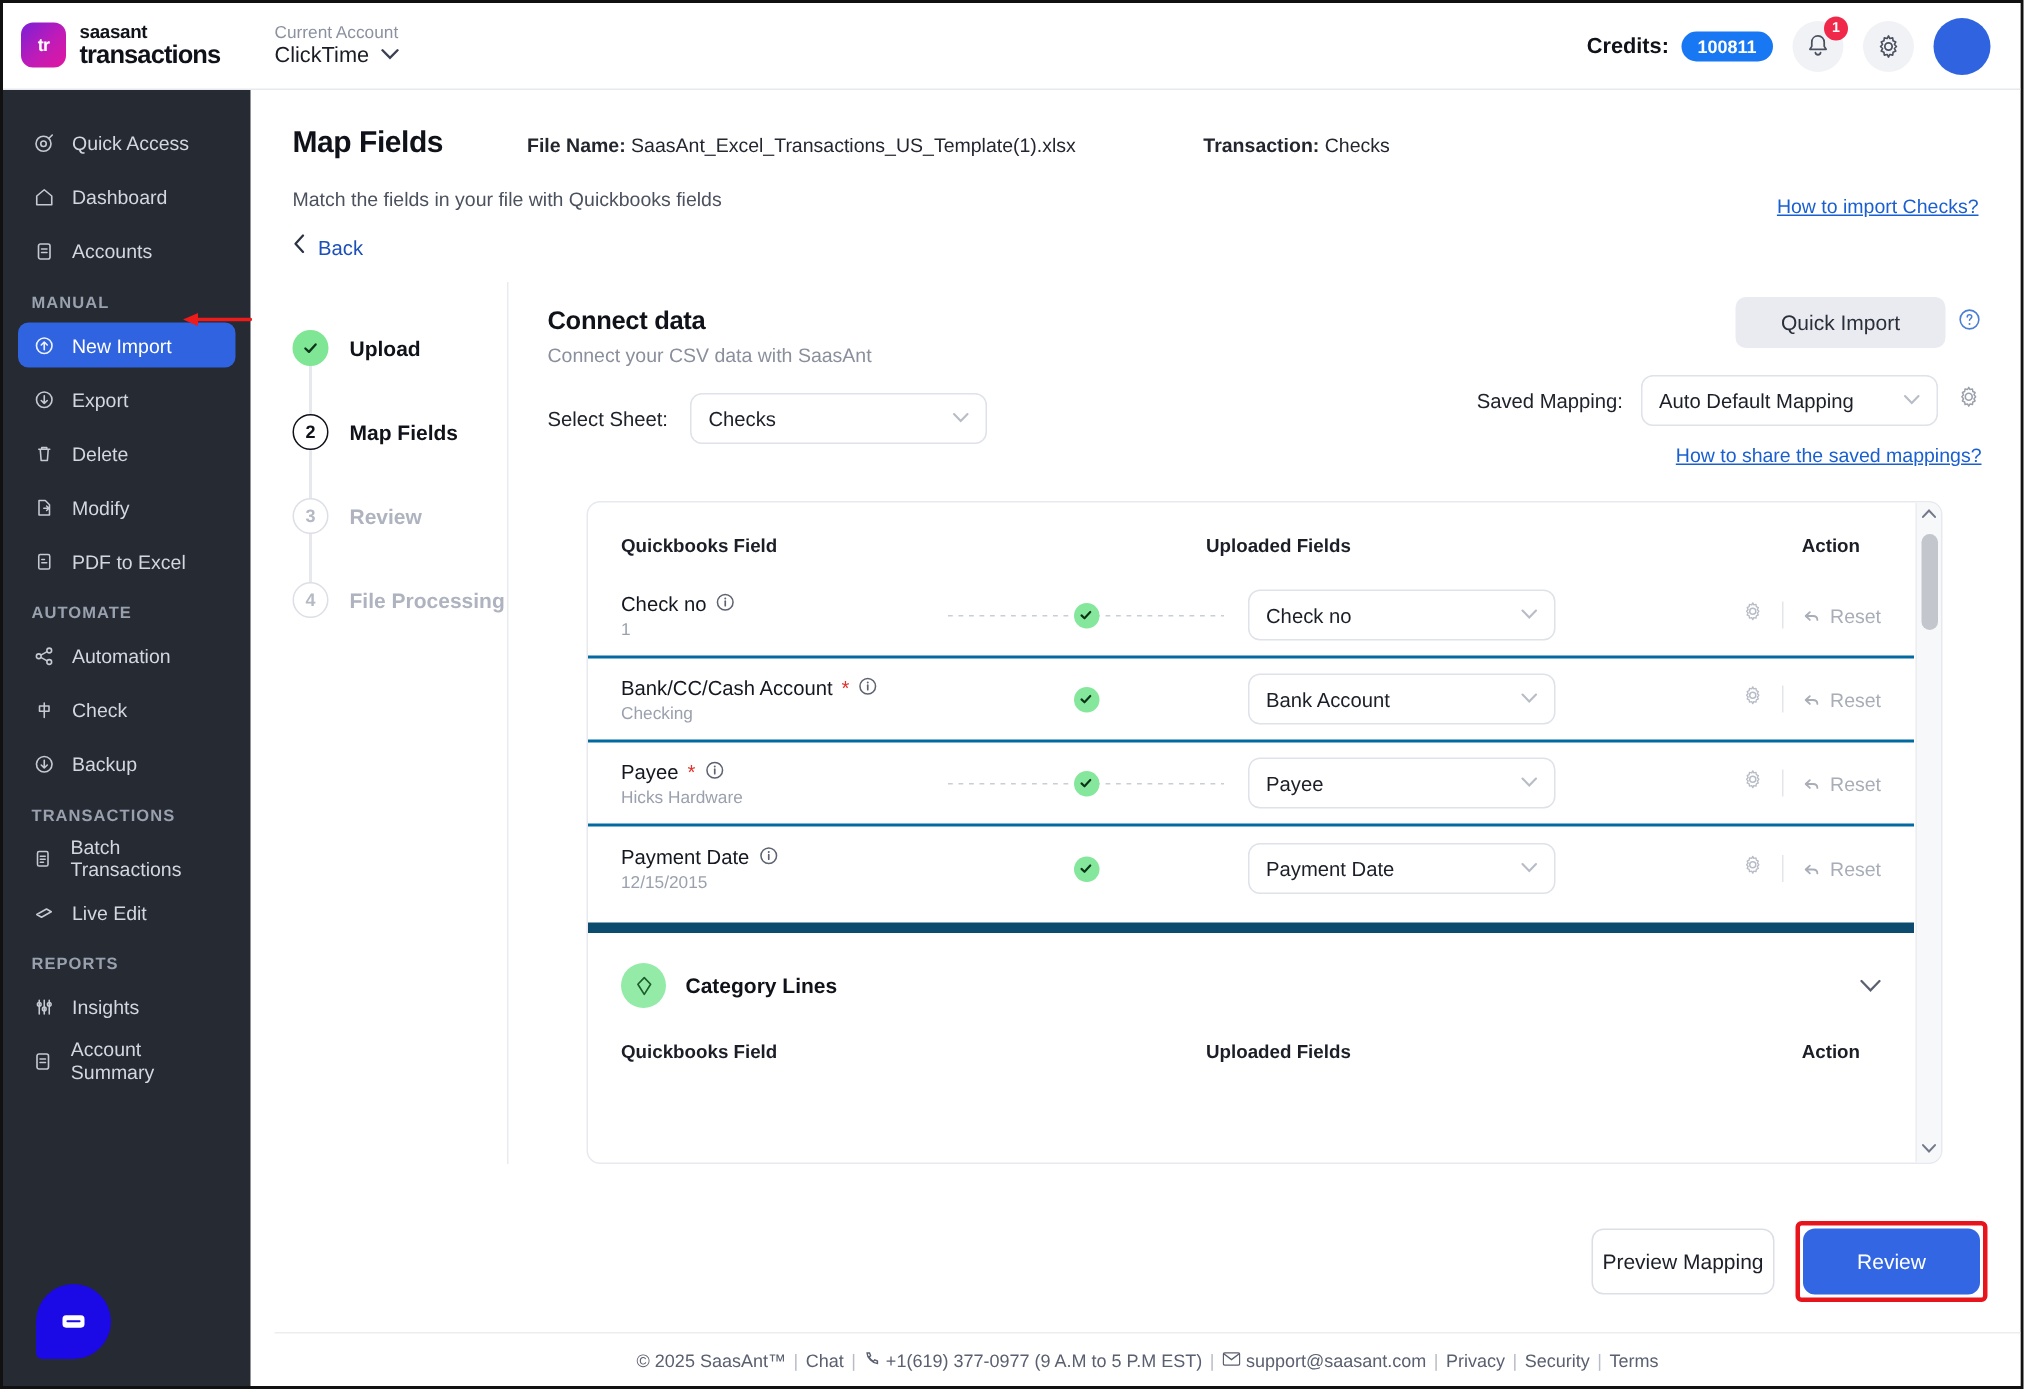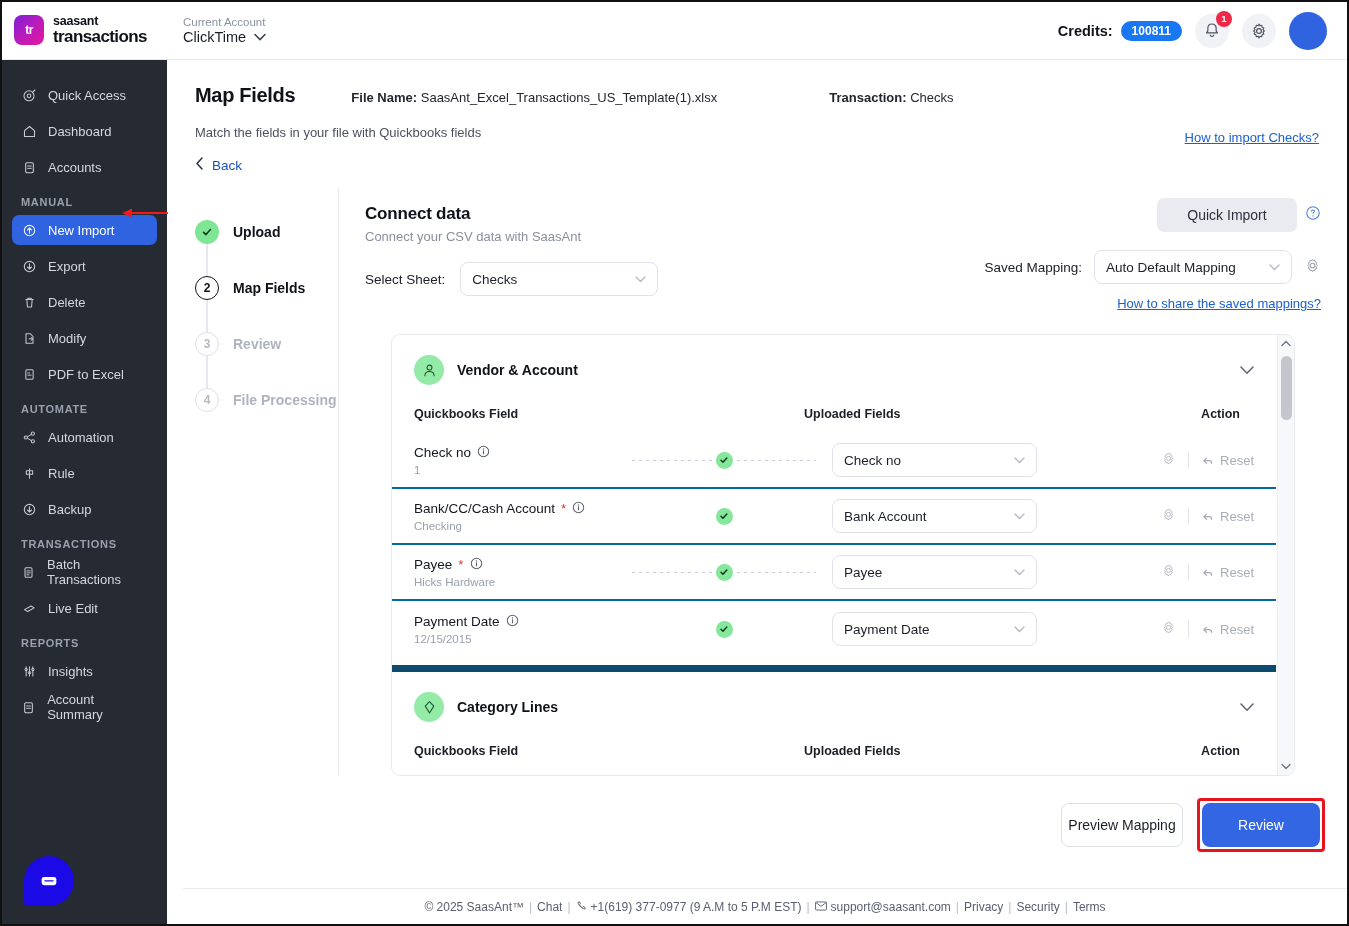--- a/index.html
+++ b/index.html
@@ -87,21 +87,21 @@
   
   .main {
     position: absolute; top: 58px; left: 165px; right: 0; bottom: 0;
     background: #fff; overflow: hidden;
   }
   .page-head { padding: 24px 28px 0 28px; position: relative; }
   .ph-row1 { display: flex; align-items: baseline; }
   .page-title { font-size: 20px; font-weight: 700; color: #10121a; letter-spacing: -.3px; }
   .file-meta { margin-left: 56px; font-size: 13px; color: #23262f; }
   .file-meta b { font-weight: 700; }
-  .txn-meta { margin-left: 112px; font-size: 13px; color: #23262f; }
+  .txn-meta { margin-left: 85px; font-size: 13px; color: #23262f; }
   .txn-meta b { font-weight: 700; }
   .subtitle { margin-top: 18px; font-size: 13px; color: #4c515e; }
   .howto-link {
     position: absolute; right: 28px; top: 70px;
     font-size: 13px; color: #1a5fd0; text-decoration: underline;
   }
   .back-row { margin-top: 16px; display: flex; align-items: center; gap: 8px; }
   .back-text { font-size: 13.5px; color: #1c4fb8; }
 
   
@@ -208,21 +208,21 @@
   }
   .vs-arrow { font-size: 10px; color: #7d828e; padding: 3px 0; }
   .vs-track { flex: 1; width: 100%; position: relative; }
   .vs-thumb {
     position: absolute; top: 4px; left: 3px; width: 11px; height: 64px;
     background: #c3c6cd; border-radius: 6px;
   }
 
   
   .footer-actions {
-    position: absolute; right: 22px; bottom: 72px; display: flex; align-items: center; gap: 14px;
+    position: absolute; right: 22px; bottom: 56px; display: flex; align-items: center; gap: 14px;
   }
   .btn-outline {
     width: 122px; height: 44px; border: 1px solid #dcdfe6; border-radius: 8px; background: #fff;
     display: flex; align-items: center; justify-content: center; font-size: 14px; color: #1c1f28;
   }
   .review-hl { border: 3px solid #e8141c; border-radius: 4px; padding: 2px; }
   .btn-primary {
     width: 118px; height: 44px; background: #3266e3; border-radius: 8px;
     display: flex; align-items: center; justify-content: center;
     font-size: 14px; color: #fff;
@@ -378,21 +378,21 @@
     <span>Automation</span>
   </div>
   <div class="nav-gap-6"></div>
   <div class="nav-item">
     <span class="nav-ico">
       <svg width="15" height="15" viewBox="0 0 18 18">
           <path d="M9 3.2v11.6" stroke="currentColor" stroke-width="1.25" stroke-linecap="round"></path>
           <path d="M5.2 5.6h7.6v4.2H5.2Z" fill="none" stroke="currentColor" stroke-width="1.25" stroke-linejoin="round"></path>
         </svg>
     </span>
-    <span>Rule</span>
+    <span>Check</span>
   </div>
   <div class="nav-gap-6"></div>
   <div class="nav-item">
     <span class="nav-ico">
       <svg width="15" height="15" viewBox="0 0 18 18">
           <circle cx="9" cy="9" r="6.2" fill="none" stroke="currentColor" stroke-width="1.3"></circle>
           <path d="M9 5.8v6.2M6.6 9.6 9 12 11.4 9.6" fill="none" stroke="currentColor" stroke-width="1.3" stroke-linecap="round" stroke-linejoin="round"></path>
         </svg>
     </span>
     <span>Backup</span>
@@ -555,34 +555,20 @@
             <path d="M10 2.6 10.9 4.3 12.9 3.9 13.2 5.9 15 6.7 14.1 8.4 15.4 10 14.1 11.6 15 13.3 13.2 14.1 12.9 16.1 10.9 15.7 10 17.4 9.1 15.7 7.1 16.1 6.8 14.1 5 13.3 5.9 11.6 4.6 10 5.9 8.4 5 6.7 6.8 5.9 7.1 3.9 9.1 4.3Z" fill="none" stroke="#9aa0ac" stroke-width="1.15" stroke-linejoin="round"></path>
           </svg>
         </span>
       </div>
 
       <a class="share-link">How to share the saved mappings?</a>
 
       <div class="map-card">
         <div class="map-scroll">
 
-          <div class="sect-head">
-            <span class="sect-ico">
-              <svg width="17" height="17" viewBox="0 0 20 20">
-                  <circle cx="10" cy="6.6" r="2.9" fill="none" stroke="#1d5c2d" stroke-width="1.3"></circle>
-                  <path d="M4.6 16.2c0-3 2.4-5 5.4-5s5.4 2 5.4 5" fill="none" stroke="#1d5c2d" stroke-width="1.3" stroke-linecap="round"></path>
-                </svg>
-            </span>
-            <span class="sect-name">Vendor &amp; Account</span>
-            <span class="sect-caret">
-              <svg width="14" height="9" viewBox="0 0 14 9">
-                  <path d="M1 1 7 7.2 13 1" stroke="#5c6172" stroke-width="1.5" fill="none" stroke-linecap="round"></path>
-                </svg>
-            </span>
-          </div>
 
           <div class="col-head">
             <div class="ch-a">Quickbooks Field</div>
             <div class="ch-b">Uploaded Fields</div>
             <div class="ch-c">Action</div>
           </div>
 
           <div style="margin-top:12px;">
 
             <div class="map-row">

